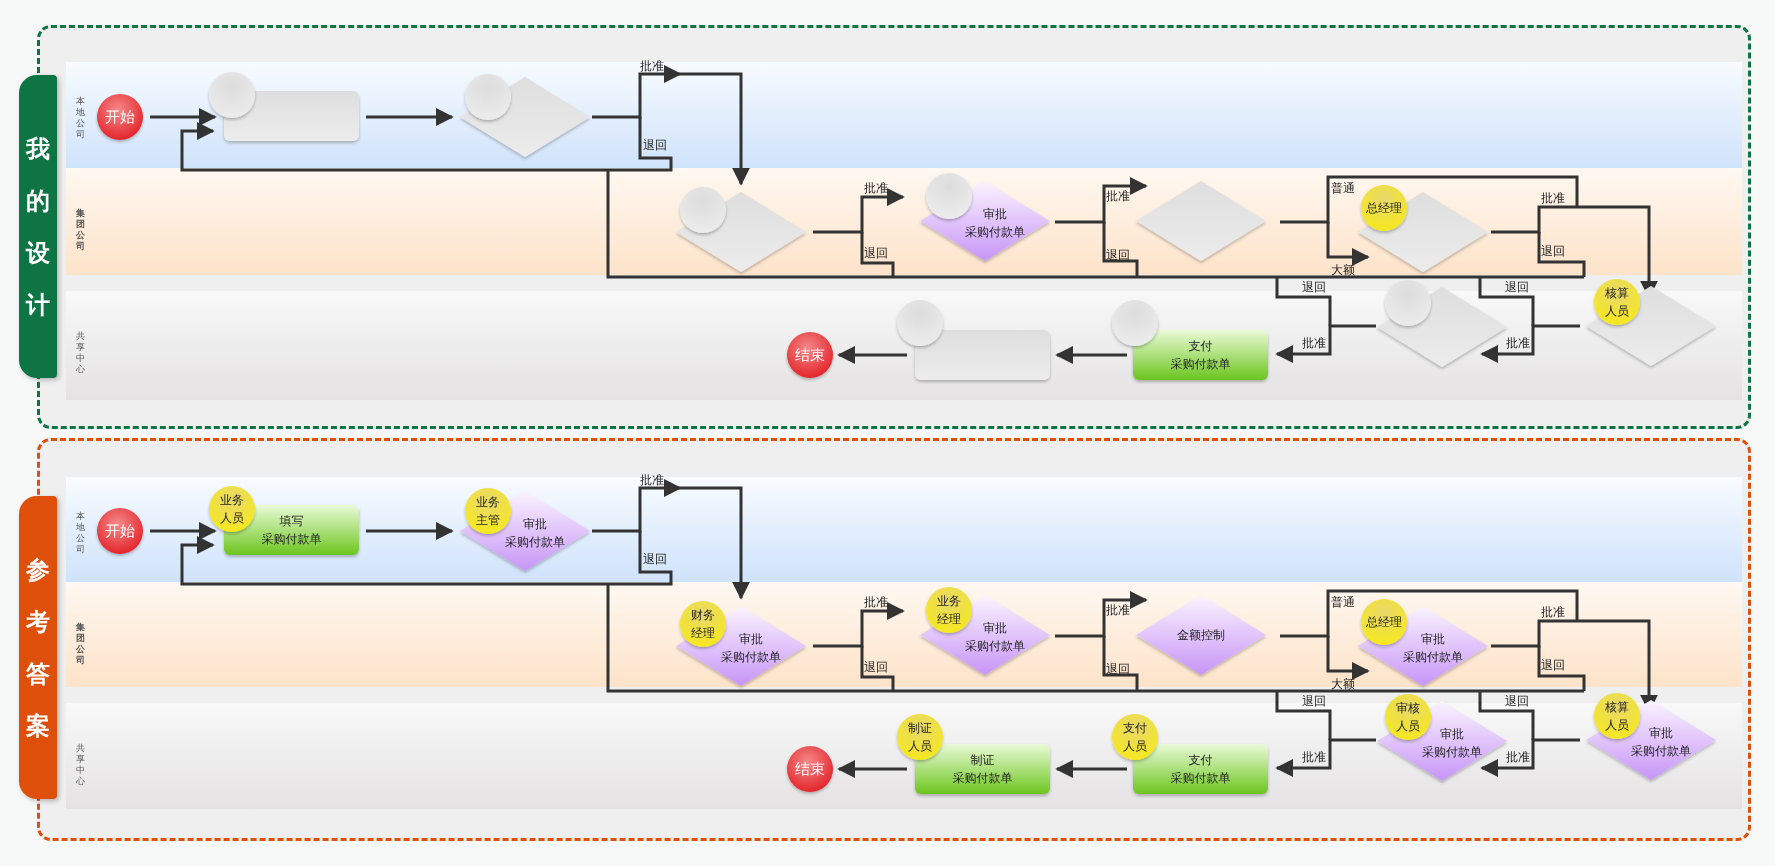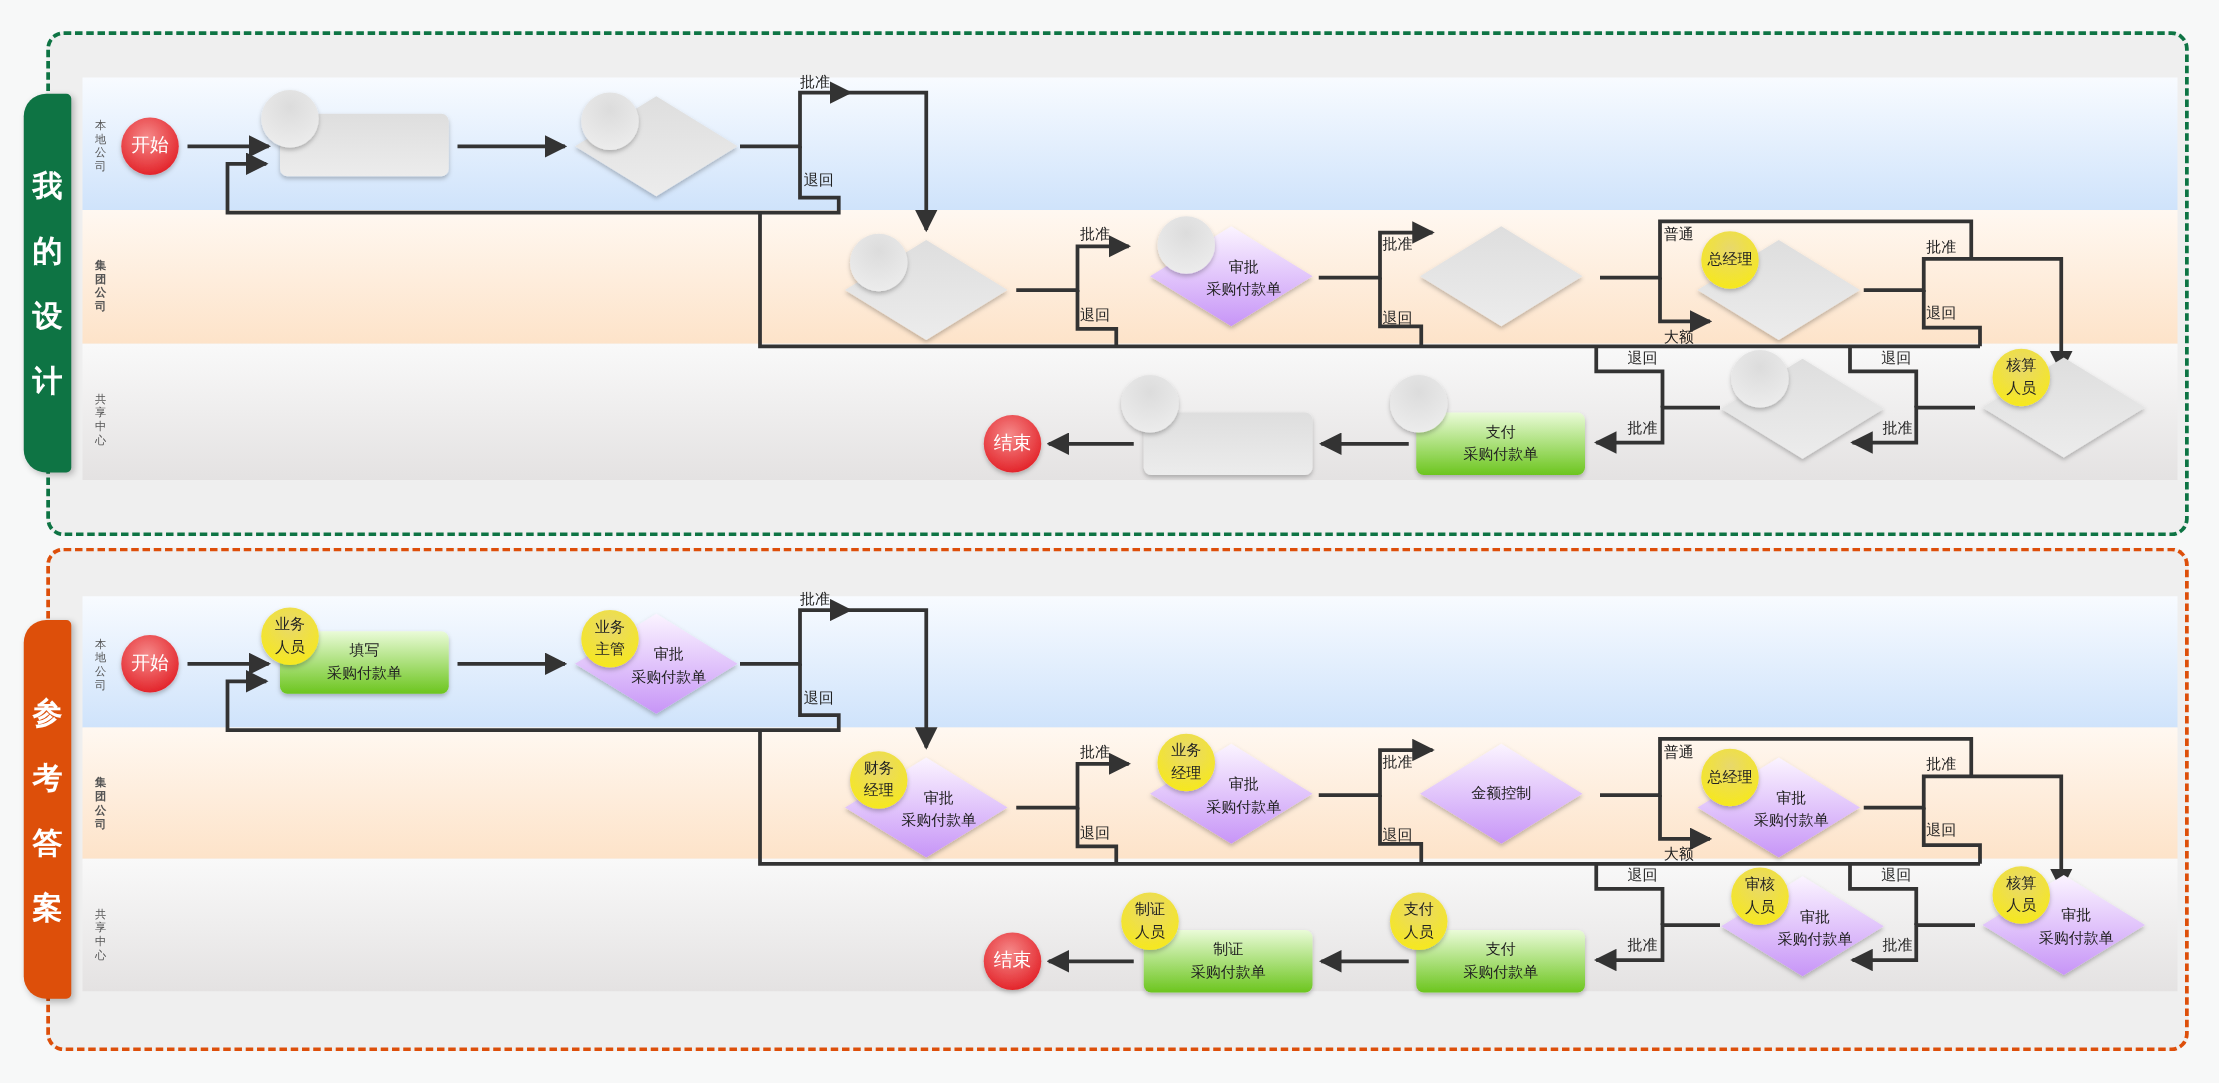--- a/index.html
+++ b/index.html
@@ -20,21 +20,21 @@
     color: #fff; font-weight: bold; font-size: 24px;
     display: flex; flex-direction: column; align-items: center; justify-content: center;
     box-shadow: 2px 2px 5px rgba(0,0,0,0.25);
   }
   .tab span { display: block; margin: 12px 0; line-height: 28px; }
   .tab.green { background: #0e7444; border-radius: 18px 4px 4px 18px; }
   .tab.orange { background: #dd4f0a; border-radius: 18px 4px 4px 18px; }
   .lane { position: absolute; left: 66px; width: 1676px; }
   .lane.l1 { background: linear-gradient(#f8fbff, #cfe3fb); }
   .lane.l2 { background: linear-gradient(#fff8f1, #fde3c9); font-weight: bold; }
-  .lane.l3 { background: linear-gradient(#f9f9f9, #e4e2e2); }
+  .lane.l3 { background: linear-gradient(#f9f9f9, #e4e2e2); margin-top: 16px; }
   .lane-label {
     position: absolute; left: 10px; width: 12px; font-size: 9px; line-height: 11px;
     color: #555; word-break: break-all;
   }
   svg.flow { position: absolute; left: 0; top: 0; }
   .node-text { font-size: 12px; fill: #222; }
   .term-text { font-size: 15px; fill: #fff; }
   .role-text { font-size: 12px; fill: #222; }
   .edge-label { font-size: 12px; fill: #222; }
 </style>

